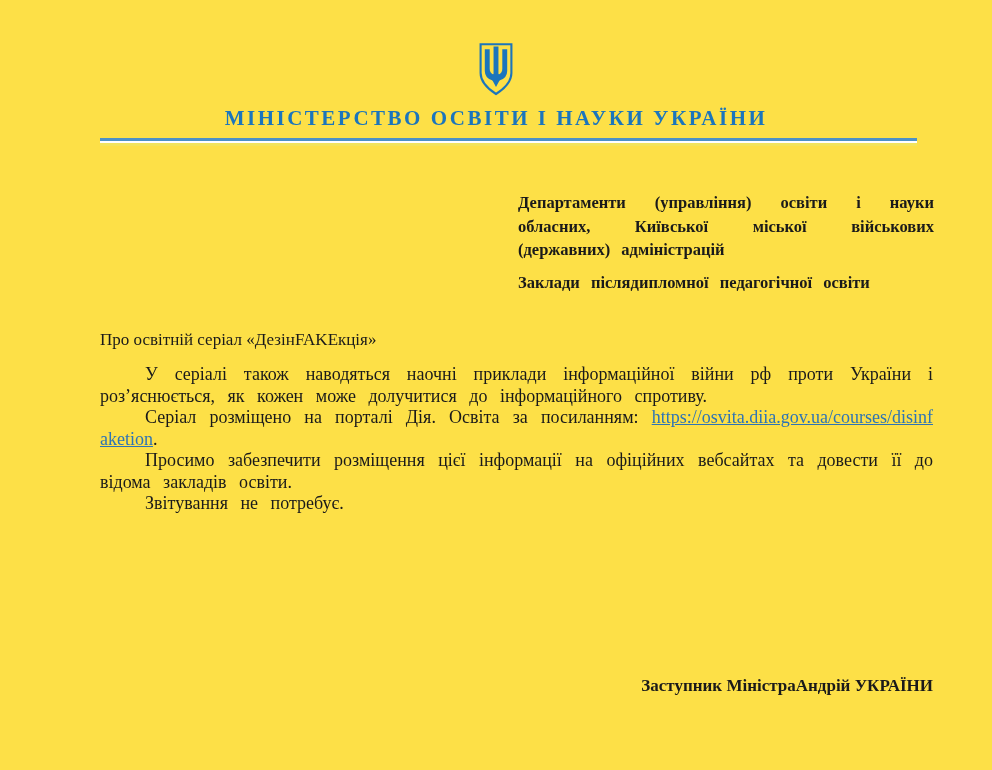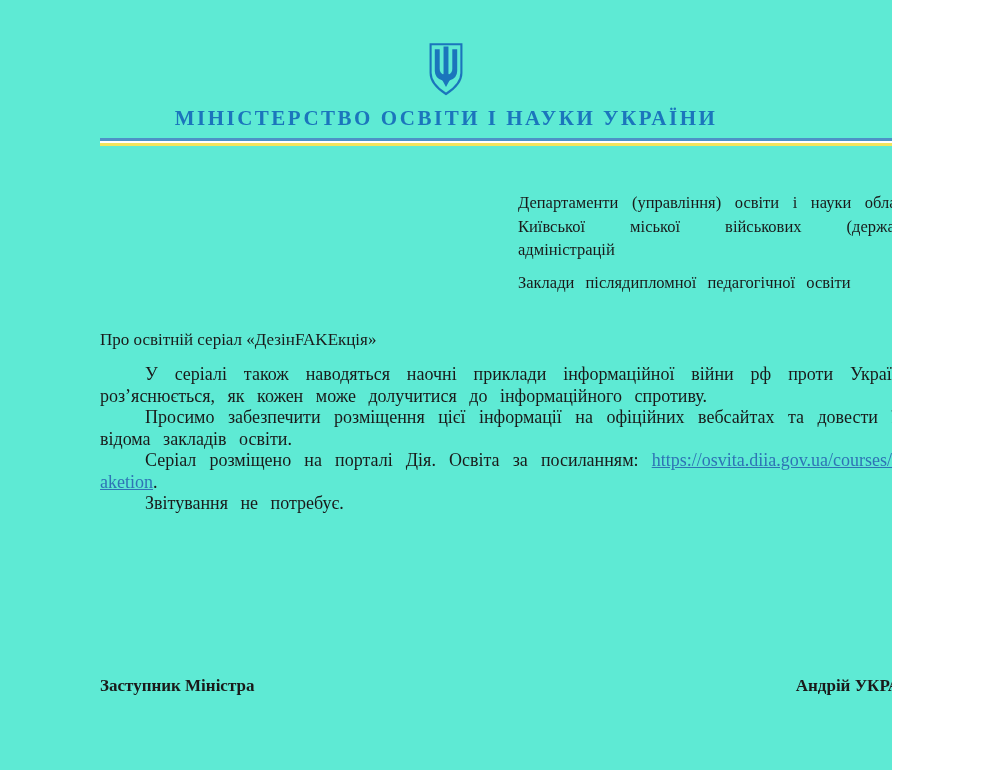--- a/index.html
+++ b/index.html
@@ -12,22 +12,22 @@
   * { box-sizing: border-box; }
   html, body { margin: 0; padding: 0; }
   body {
     width: 992px; height: 770px;
     background: #ffffff;
     font-family: "Liberation Serif", serif;
     color: var(--text_black);
   }
   .page {
     position: relative;
-    width: 892px; height: 770px;
-    background: #5eead4;
+    width: 992px; height: 770px;
+    background: #fde047;
     overflow: hidden;
   }
 
   
   .letterhead { text-align: center; padding-top: 42px; }
   .emblem { display: inline-block; width: 42px; height: 55px; }
   .emblem svg { width: 42px; height: 55px; display: block; }
   .emblem .shield { fill: none; stroke: var(--brand_blue); stroke-width: 3; }
   .emblem .trident { fill: var(--brand_blue); }
 
@@ -51,21 +51,21 @@
   }
   .flag-divider .line-blue  { height: 3px; background: var(--divider_blue); }
   .flag-divider .line-gap   { height: 2px; background: #ffffff; }
   .flag-divider .line-yellow{ height: 3px; background: var(--divider_yellow); }
 
   
   .recipient {
     position: absolute;
     left: 518px; top: 191px;
     width: 416px;
-    font-weight: normal;
+    font-weight: bold;
     font-size: 16.5px;
     line-height: 23.5px;
     text-align: justify;
     word-spacing: 7px;
   }
   .recipient p { margin: 0 0 9px 0; }
 
   
   .subject {
     position: absolute;
@@ -91,21 +91,21 @@
     word-spacing: 0;
     word-break: break-all;
   }
 
   
   .signature {
     position: absolute;
     left: 100px; top: 676px;
     width: 833px;
     display: flex;
-    justify-content: space-between;
+    justify-content: flex-end;
     font-weight: bold;
     font-size: 17px;
   }
 </style>
 </head>
 <body>
 
 <div class="page">
 
   <div class="letterhead">
@@ -127,22 +127,22 @@
 
   <div class="recipient">
     <p>Департаменти (управління) освіти і науки обласних, Київської міської військових (державних) адміністрацій</p>
     <p>Заклади післядипломної педагогічної освіти</p>
   </div>
 
   <div class="subject">Про освітній серіал «ДезінFAKEкція»</div>
 
   <div class="body-text">
     <p>У серіалі також наводяться наочні приклади інформаційної війни рф проти України і роз’яснюється, як кожен може долучитися до інформаційного спротиву.</p>
+    <p><span>Серіал розміщено на порталі Дія. Освіта за посиланням: </span><a href="#">https://osvita.diia.gov.ua/courses/disinfaketion</a><span>.</span></p>
     <p>Просимо забезпечити розміщення цієї інформації на офіційних вебсайтах та довести її до відома закладів освіти.</p>
-    <p><span>Серіал розміщено на порталі Дія. Освіта за посиланням: </span><a href="#">https://osvita.diia.gov.ua/courses/disinfaketion</a><span>.</span></p>
     <p>Звітування не потребує.</p>
   </div>
 
   <div class="signature">
     <span>Заступник Міністра</span>
     <span>Андрій УКРАЇНИ</span>
   </div>
 
 </div>
 

